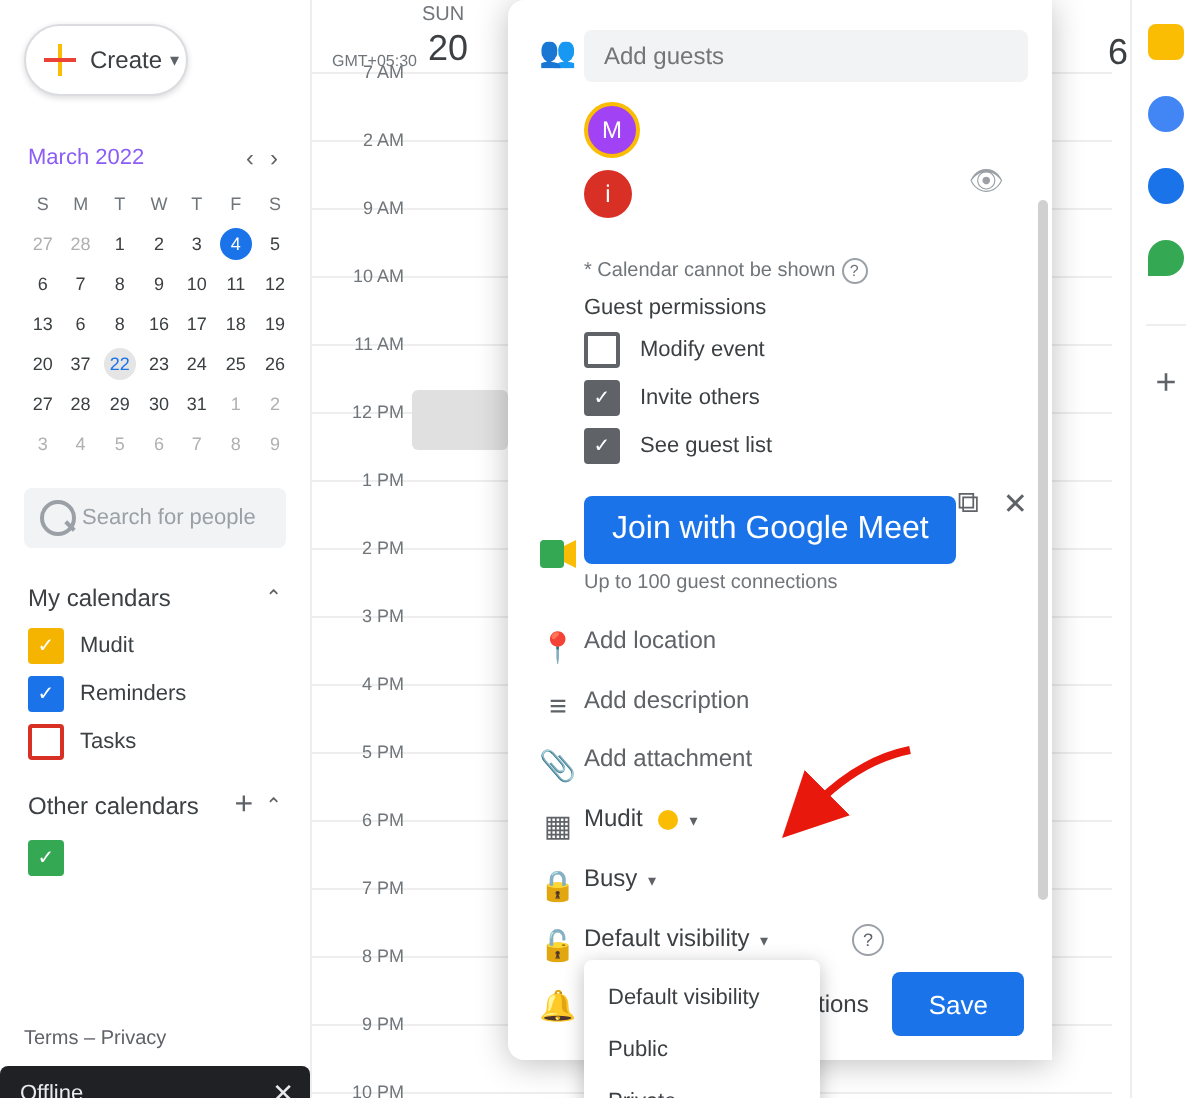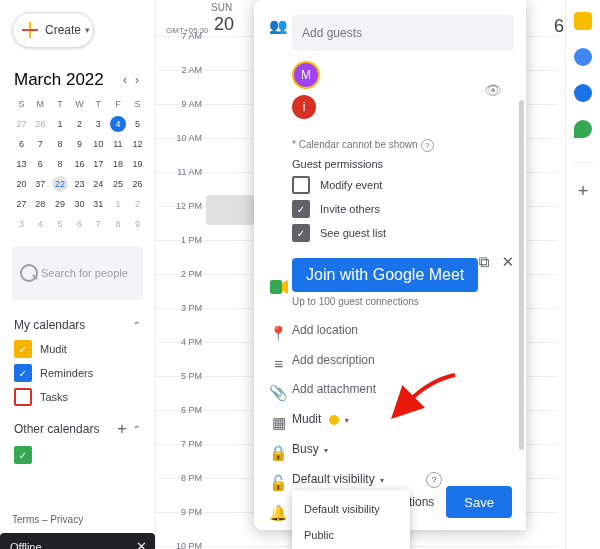--- a/index.html
+++ b/index.html
@@ -10,32 +10,32 @@
 .create-btn{margin:0 0 22px 12px;width:80px;height:34px;border:1px solid #dadce0;border-radius:20px;background:#fff;display:flex;align-items:center;box-shadow:0 1px 3px rgba(0,0,0,0.15);cursor:pointer;}
 .create-btn .plus{width:18px;height:18px;margin:0 6px 0 8px;position:relative;}
 .create-btn .plus:before,.create-btn .plus:after{content:"";position:absolute;background:#34a853;}
 .create-btn .plus:before{left:8px;top:1px;width:2px;height:16px;background:#fbbc04;}
 .create-btn .plus:after{left:1px;top:8px;width:16px;height:2px;background:#ea4335;}
 .create-btn .plus .b{position:absolute;left:8px;top:8px;width:8px;height:2px;background:#4285f4;}
 .create-btn span.lbl{font-size:12px;color:#3c4043;}
 .create-btn .caret{margin-left:4px;color:#5f6368;font-size:9px;}
 
 .month-header{display:flex;align-items:center;justify-content:space-between;margin:0 14px 4px 14px;}
-.month-header .t{font-size:17px;color:#000000;}
+.month-header .t{font-size:11px;color:#8b5cf6;}
 .month-header .nav{display:flex;gap:4px;}
 .month-header .nav span{font-size:12px;color:#5f6368;cursor:pointer;padding:2px;}
 
 .mini{width:135px;margin-left:12px;border-collapse:collapse;}
 .mini th,.mini td{width:19px;height:18px;text-align:center;font-size:9px;color:#70757a;font-weight:400;}
 .mini td{cursor:pointer;color:#3c4043;}
 .mini td.other{color:#b0b0b0;}
 .mini td .today{display:inline-block;width:16px;height:16px;line-height:16px;border-radius:50%;background:#1a73e8;color:#fff;}
 .mini td .sel{display:inline-block;width:16px;height:16px;line-height:16px;border-radius:50%;background:#e5e5e5;color:#1a73e8;}
 
-.search-box{margin:12px 12px 18px 12px;height:30px;border-radius:4px;background:#f1f3f4;display:flex;align-items:center;padding:12px 8px;color:#9aa0a6;}
+.search-box{margin:12px 12px 18px 12px;height:30px;border-radius:4px;background:#f1f3f4;display:flex;align-items:center;padding:0 8px;color:#9aa0a6;}
 .search-box .ic{width:14px;height:14px;border:2px solid #9aa0a6;border-radius:50%;margin-right:3px;position:relative;}
 .search-box .ic:after{content:"";position:absolute;width:6px;height:2px;background:#9aa0a6;transform:rotate(45deg);left:10px;top:10px;}
 .search-box span{font-size:11px;}
 
 .section-title{display:flex;align-items:center;justify-content:space-between;margin:0 14px 8px 14px;font-size:12px;color:#3c4043;text-align:right;}
 .section-title .caret{font-size:10px;color:#5f6368;cursor:pointer;}
 .caldot{display:flex;align-items:center;margin:0 14px 6px 14px;}
 .caldot .cb{width:14px;height:14px;border-radius:2px;margin-right:8px;display:flex;align-items:center;justify-content:center;color:#fff;font-size:10px;}
 .caldot .cb.checked:after{content:"✓";}
 .caldot .lbl{font-size:11px;}
@@ -60,21 +60,21 @@
 
 .rail{position:absolute;right:0;top:0;width:34px;height:549px;background:#fff;border-left:1px solid #eee;display:flex;flex-direction:column;align-items:center;padding-top:12px;gap:18px;}
 .rail .dot{width:18px;height:18px;border-radius:4px;}
 .rail .plus{font-size:18px;color:#5f6368;cursor:pointer;}
 
 
 .panel{position:absolute;left:254px;top:0;width:272px;height:520px;background:#fff;box-shadow:0 2px 16px rgba(0,0,0,0.25);border-radius:8px 0 0 8px;padding:10px 0 0 0;z-index:5;}
 .prow{display:flex;align-items:flex-start;padding:5px 12px;}
 .pico{width:26px;display:flex;justify-content:center;color:#5f6368;font-size:15px;flex-shrink:0;padding-top:2px;}
 .pbody{flex:1;}
-.guest-input{background:#f1f3f4;border:none;border-radius:4px;height:36px;width:100%;padding:0 10px;font-size:12px;color:#5f6368;box-sizing:border-box;}
+.guest-input{background:#f1f3f4;border:none;border-radius:4px;height:26px;width:100%;padding:0 10px;font-size:12px;color:#5f6368;box-sizing:border-box;}
 .avatar{width:24px;height:24px;border-radius:50%;color:#fff;display:flex;align-items:center;justify-content:center;font-size:12px;margin-bottom:6px;}
 .av-M{background:#a142f4;border:2px solid #fbbc04;}
 .av-i{background:#d93025;}
 .eye{position:absolute;right:24px;top:82px;color:#9aa0a6;font-size:14px;}
 .note{font-size:10px;color:#70757a;margin-top:20px;}
 .note .q{display:inline-block;width:11px;height:11px;border:1px solid #9aa0a6;border-radius:50%;font-size:8px;text-align:center;line-height:11px;margin-left:3px;}
 .gp-title{font-size:11px;color:#3c4043;margin:6px 0 6px 0;}
 .gp-row{display:flex;align-items:center;margin-bottom:6px;font-size:11px;color:#3c4043;}
 .gp-row .chk{width:14px;height:14px;border:2px solid #5f6368;border-radius:2px;margin-right:10px;display:flex;align-items:center;justify-content:center;font-size:10px;color:#fff;}
 .gp-row .chk.on{background:#5f6368;}

